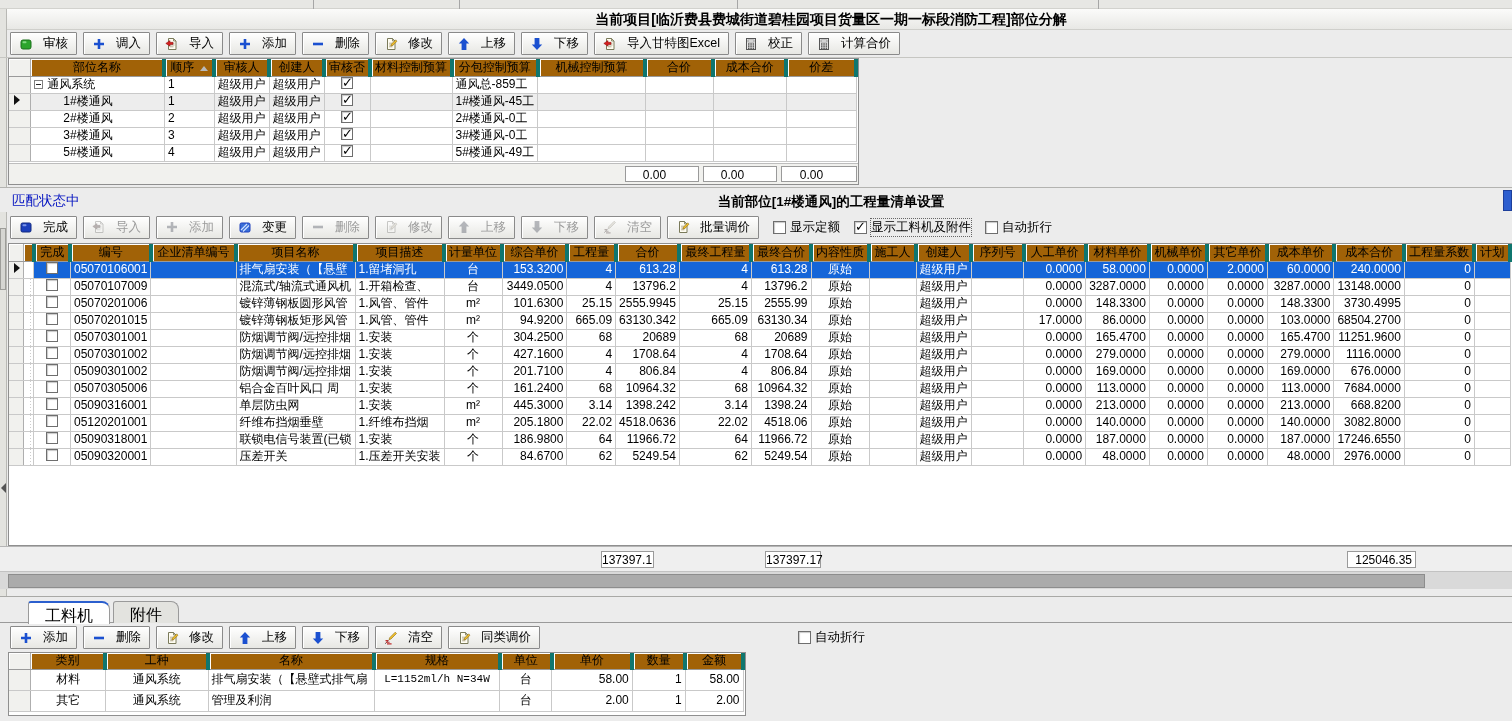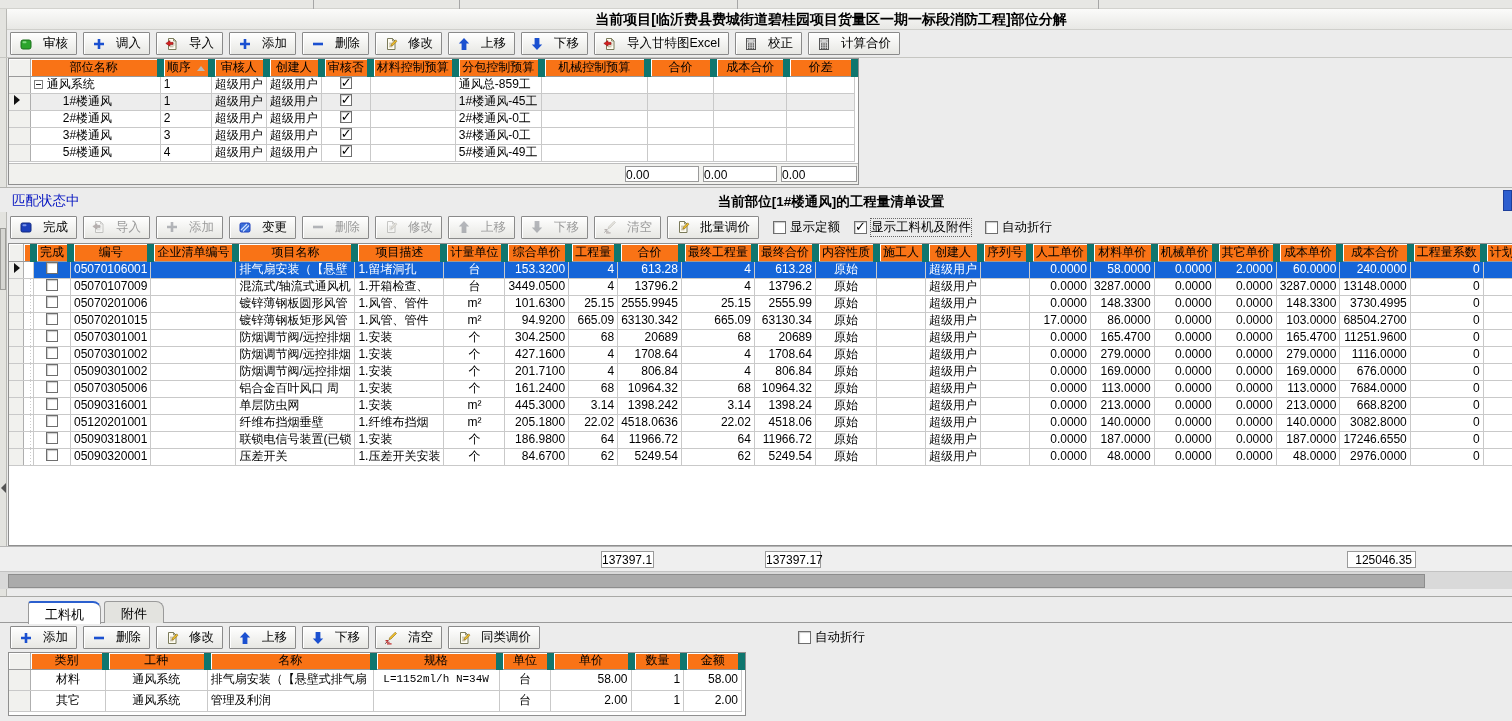--- a/index.html
+++ b/index.html
@@ -45,21 +45,21 @@
   .statusbar { position:absolute; left:0; top:187px; width:100%; height:25px; background:#ececec; border-top:1px solid #b3b3b0; }
   .match { position:absolute; left:12px; top:4px; color:#0010c0; font-size:13.5px; }
   .scenter { position:absolute; left:150px; right:0; top:5px; text-align:center; font-weight:700; font-size:13.5px; }
   .chip { position:absolute; right:0; top:2px; width:9px; height:21px; background:#2d5ecf; border:1px solid #1d3f9b; }
 
   
   .panel { position:absolute; background:#fff; border:1px solid #8f8f8f; overflow:hidden; }
   table.grid { border-collapse:collapse; table-layout:fixed; background:#fff; font-size:12px; }
   .grid th, .grid td { border-right:1px solid #c9c9c9; border-bottom:1px solid #c9c9c9;
     padding:0 3px; height:17px; line-height:15px; overflow:hidden; white-space:nowrap; font-weight:normal; text-align:left; }
-  .grid th { background:#f97316; border-right:7px solid #0f766e; border-bottom:1px solid #9a9a9a;
+  .grid th { background:#a16207; border-right:4px solid #0f766e; border-bottom:1px solid #9a9a9a;
     box-shadow:inset 1px 1px 0 #fff; text-align:center; }
   .grid td.rs, .grid th.rs { background:#f1f1ee; border-right:1px solid #aeaeae; }
   .grid td.ctr { text-align:center; } .grid td.r { text-align:right; }
   .grid td.tr2 { background-image:repeating-linear-gradient(to bottom,#cdcdcd 0 1px,transparent 1px 3px);
     background-size:1px 100%; background-repeat:no-repeat; background-position:6px 0; }
   .grid tr.sel td { background:#1565d8; color:#fff; }
   .grid tr.sel td.rs { background:#f1f1ee; color:#000; }
   .grid tr.sel td.tr2 { background-color:#fff; color:#000; }
   .grid tr.cur td { background:#ededed;margin-top:10px; }
   .grid tr.cur td.rs { background:#f1f1ee; }
@@ -70,37 +70,37 @@
     border-left:4px solid transparent; border-right:4px solid transparent; border-bottom:5px solid #b9b9b9; }
   .twisty { display:none; width:9px; height:9px; border:1px solid #808080; background:#fff;
     margin-right:4px; position:relative; vertical-align:-1px; }
   .twisty.show { display:inline-block; }
   .twisty.show::after { content:""; position:absolute; left:1px; right:1px; top:3px; height:1px; background:#222; }
   td.name.kid { padding-left:32px; }
 
   .top-table { left:8px; top:58px; width:851px; height:127px; }
   .tfoot { position:absolute; left:0; right:0; bottom:0; height:21px; background:#f1f1ee; border-top:1px solid #bdbdbd; }
   .tbox { position:absolute; top:2px; height:16px; line-height:14px; background:#fff; border:1px solid #9a9a9a;
-    text-align:left; padding:1px 15px 0 0; }
+    text-align:center; padding:1px 15px 0 0; }
 
   .main-table { left:8px; top:243px; width:1504px; height:303px; border-right:none; }
 
   .totals { position:absolute; left:0; top:546px; width:100%; height:25px; background:#efefef; border-top:1px solid #b5b5b5; }
   .tbox2 { position:absolute; top:4px; height:17px; line-height:15px; background:#fff; border:1px solid #9a9a9a;
     text-align:right; padding:1px 3px 0 0; }
 
   .hscroll { position:absolute; left:0; top:571px; width:100%; height:18px; background:#d9d9d9; border-top:1px solid #c2c2c2; }
   .hthumb { position:absolute; left:8px; top:2px; width:1417px; height:14px; background:#ababab; border:1px solid #8d8d8d; }
 
   
   .bottom-panel { position:absolute; left:0; top:596px; width:100%; height:125px; background:#ececec; border-top:1px solid #a9a9a6; }
   .tabline { position:absolute; left:0; top:25px; width:100%; border-top:1px solid #9a9a9a; z-index:1; }
   .tabs { position:absolute; left:28px; top:4px; height:22px; display:flex; gap:3px; z-index:2; }
   .tab { padding:3px 16px 0; height:22px; background:#e3e3df; border:1px solid #9a9a9a; border-bottom:none;
-    border-radius:3px 8px 0 0; font-size:13px; }
+    border-radius:3px 8px 0 0; font-size:16px; }
   .tab.active { background:#fff; border-top:2px solid #2b5fce; height:23px; }
   .tb3 { left:0; top:27px; height:27px; position:absolute; display:flex; align-items:center; gap:6px; padding-left:10px; }
   .ck-auto3 { position:absolute; left:790px; top:32px; }
   .bottom-table { left:8px; top:55px; width:738px; height:64px; }
   .bt td { height:21px; line-height:19px; }
 </style>
 </head>
 <body>
 
 <svg width="0" height="0" style="position:absolute" aria-hidden="true">

